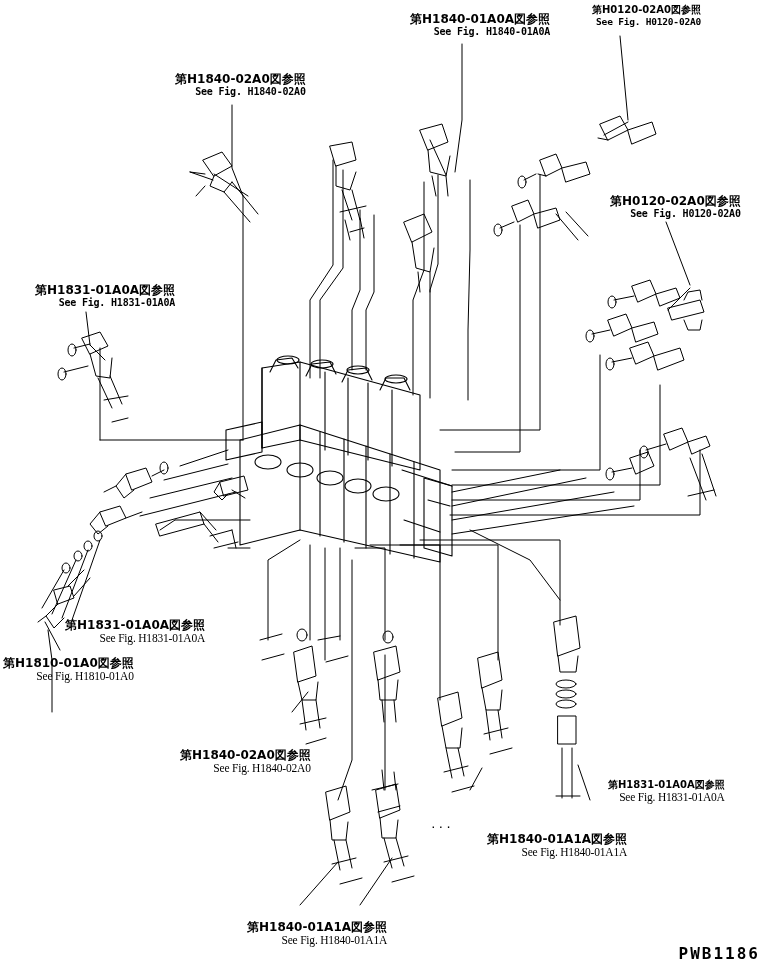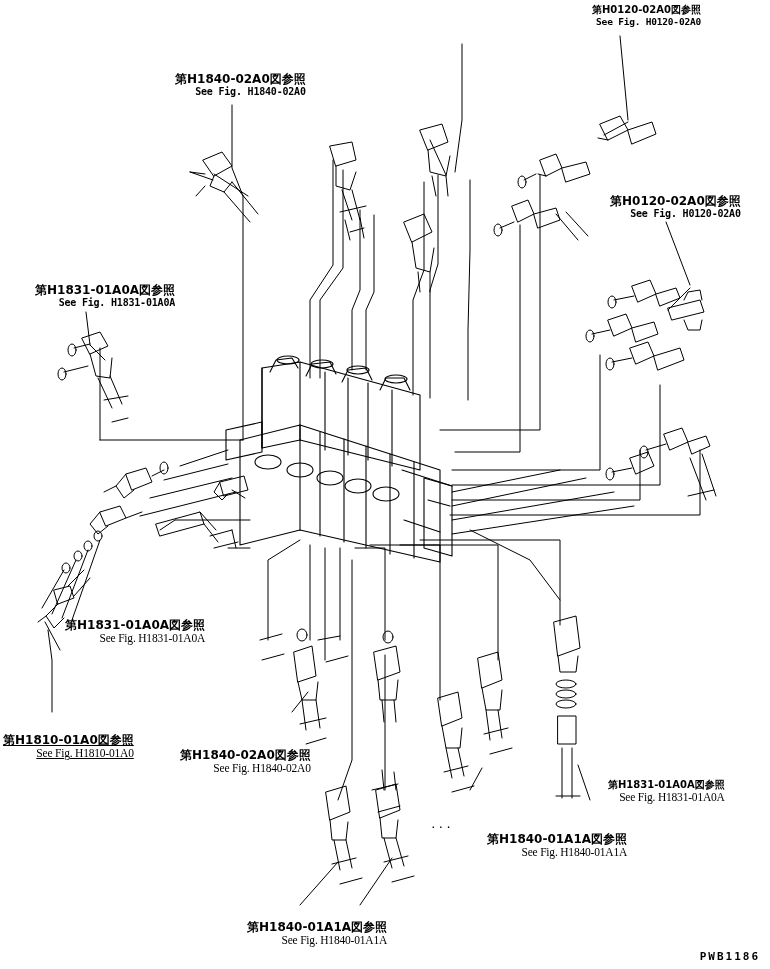--- a/index.html
+++ b/index.html
@@ -52,21 +52,21 @@
   .callout.serif-en .en {
     font-family: "Liberation Serif", serif;
     font-size: 11.5px;
     font-weight: normal;
   }
   #drawing-number {
     position: absolute;
     right: 10px;
     bottom: 6px;
     font-family: "DejaVu Sans Mono", monospace;
-    font-size: 11px;
+    font-size: 16px;
     font-weight: bold;
     letter-spacing: 2px;
     padding-left: 20px;
   }
   #dots {
     position: absolute;
     left: 430px;
     top: 818px;
     font-family: "DejaVu Sans Mono", monospace;
     font-size: 11px;
@@ -403,20 +403,24 @@
       <path d="M452 534 L634 506"></path>
 
       <path d="M228 450 L180 466"></path>
       <path d="M228 464 L164 480"></path>
       <path d="M232 478 L150 498"></path>
       <path d="M236 492 L140 516"></path>
 
     </g>
   </svg>
 
+  <div class="callout" style="left:410px; top:12px;">
+    <span class="jp">第H1840-01A0A図参照</span>
+    <span class="en">See Fig. H1840-01A0A</span>
+  </div>
 
   <div class="callout small" style="left:592px; top:4px;">
     <span class="jp">第H0120-02A0図参照</span>
     <span class="en">See Fig. H0120-02A0</span>
   </div>
 
   <div class="callout" style="left:175px; top:72px;">
     <span class="jp">第H1840-02A0図参照</span>
     <span class="en">See Fig. H1840-02A0</span>
   </div>
@@ -429,21 +433,21 @@
   <div class="callout" style="left:35px; top:283px;">
     <span class="jp">第H1831-01A0A図参照</span>
     <span class="en">See Fig. H1831-01A0A</span>
   </div>
 
   <div class="callout serif-en" style="left:65px; top:618px;">
     <span class="jp">第H1831-01A0A図参照</span>
     <span class="en">See Fig. H1831-01A0A</span>
   </div>
 
-  <div class="callout serif-en" style="left:3px; top:733px;text-decoration:underline;">
+  <div class="callout serif-en" style="left:3px; top:656px;">
     <span class="jp">第H1810-01A0図参照</span>
     <span class="en">See Fig. H1810-01A0</span>
   </div>
 
   <div class="callout serif-en" style="left:180px; top:748px;">
     <span class="jp">第H1840-02A0図参照</span>
     <span class="en">See Fig. H1840-02A0</span>
   </div>
 
   <div class="callout small serif-en" style="left:608px; top:779px;">

